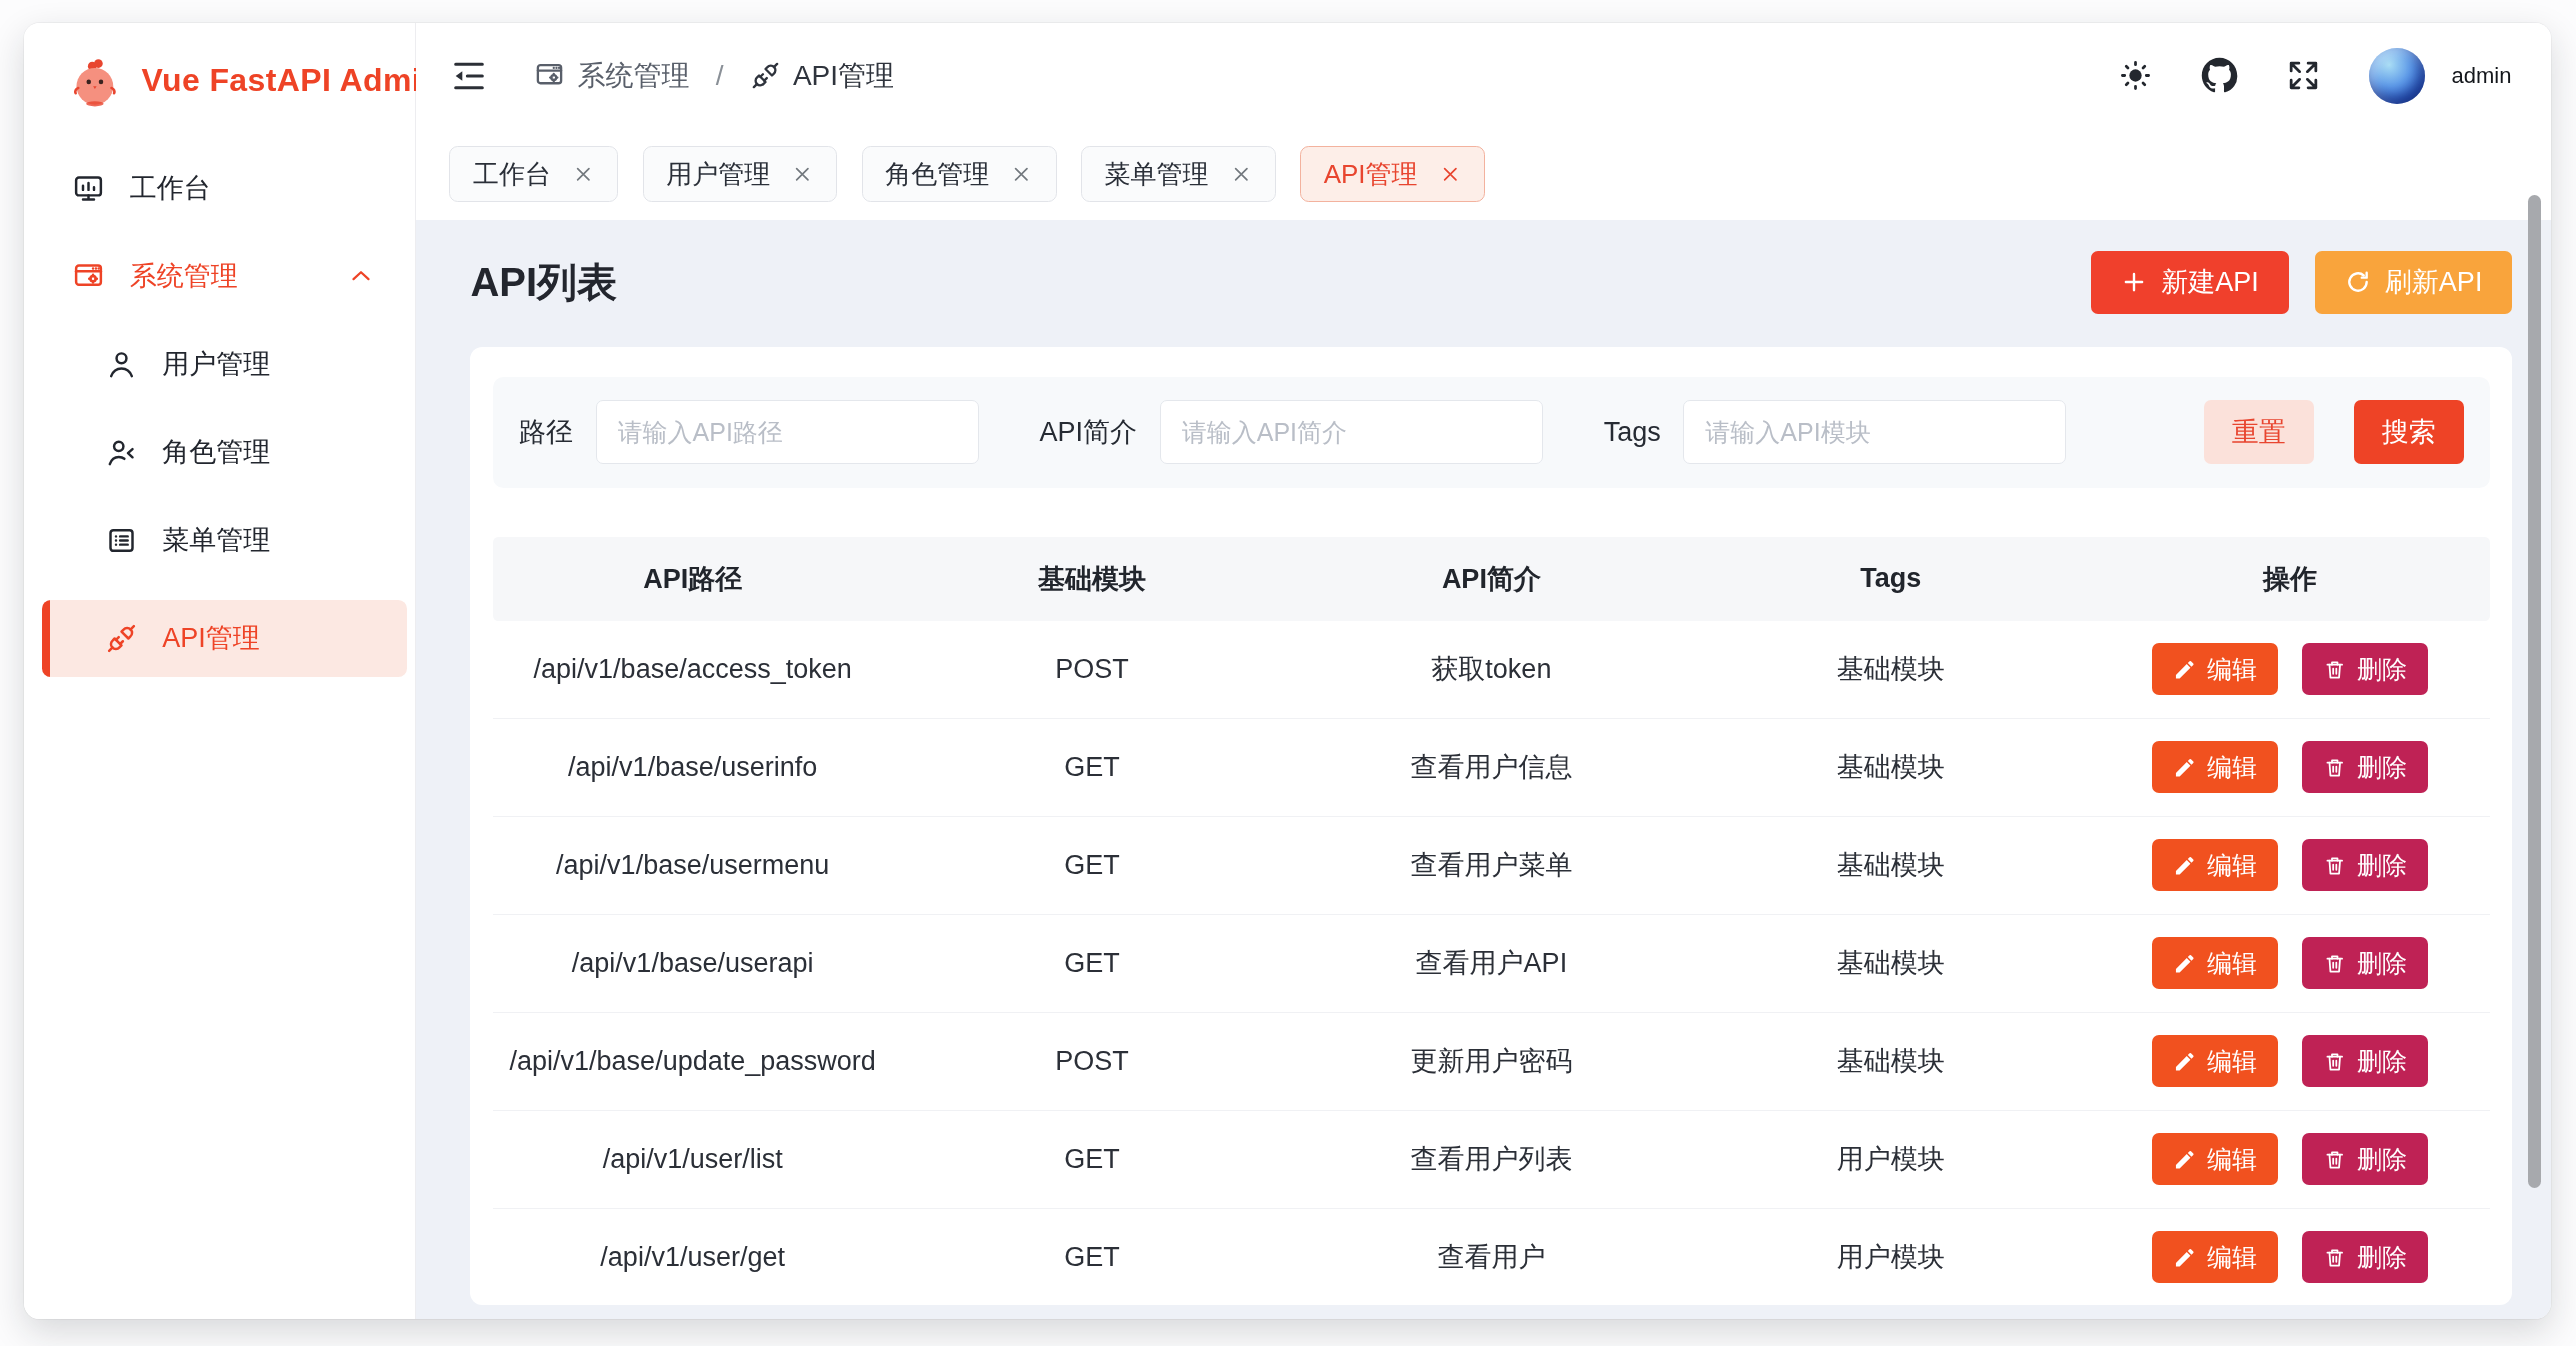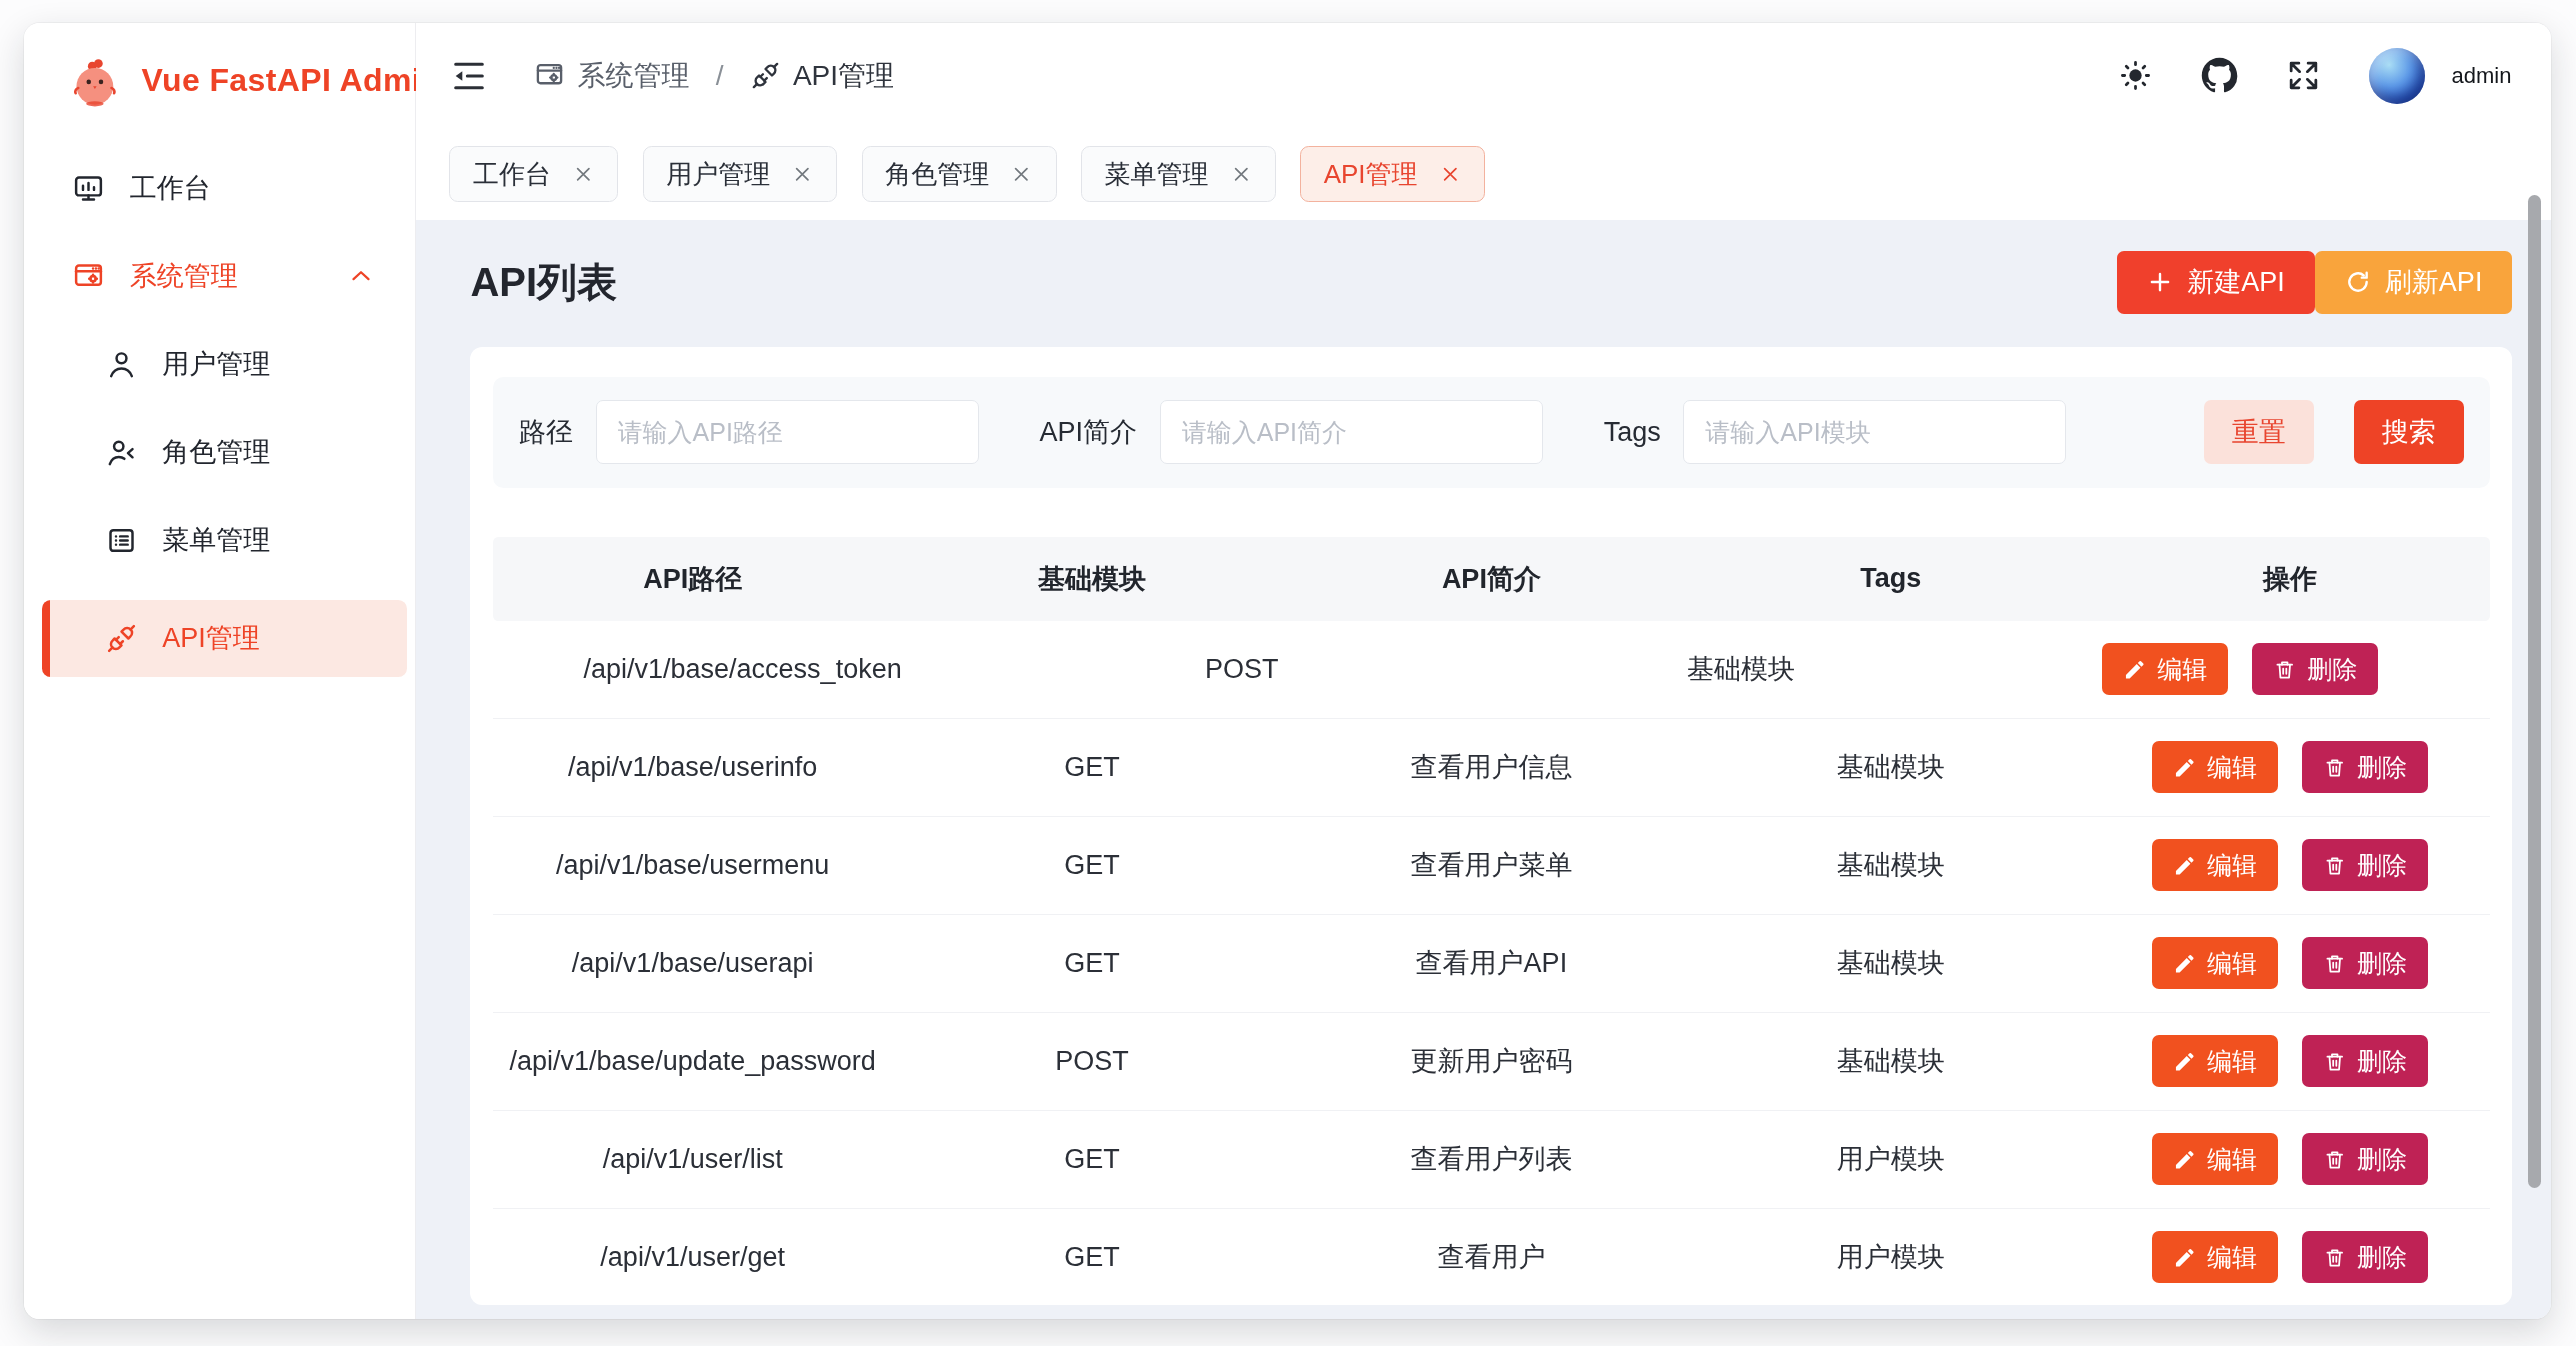--- a/index.html
+++ b/index.html
@@ -76,21 +76,21 @@
     border:1.7px solid #e2e4e9;border-radius:8.7px;background:#fafbfc;
     font-size:26px;color:#2a2f38;cursor:pointer;white-space:nowrap;
   }
   .tab .tab-close{width:22.6px;height:22.6px;color:#73797f;}
   .tab.active{background:var(--tab-active-bg);border-color:var(--tab-active-border);color:var(--primary-dark);}
   .tab.active .tab-close{color:var(--primary-dark);}
   
   .content{flex:1;min-height:0;background:var(--content-bg);padding:26px 39px 14px 54px;display:flex;flex-direction:column;}
   .page-head{display:flex;align-items:center;justify-content:space-between;margin:5.2px 0 33px;flex-shrink:0;}
   .page-title{font-size:40px;font-weight:600;color:#23262e;}
-  .head-actions{display:flex;}
+  .head-actions{display:flex;gap:26px;}
   .btn{display:flex;align-items:center;justify-content:center;gap:14px;border:none;cursor:pointer;color:#fff;border-radius:7px;font-family:inherit;}
   .btn .ic{width:26px;height:26px;}
   .btn-create{height:63px;padding:0 30px;font-size:27px;background:#f0402c;}
   .btn-refresh{height:63px;padding:0 30px;font-size:27px;background:var(--refresh-orange);justify-content:flex-end;}
   .card{background:#fff;border-radius:12.2px;padding:30px 22.6px 0;flex:1;min-height:0;display:flex;flex-direction:column;overflow:hidden;}
   
   .filterbar{height:111px;flex-shrink:0;background:#f7f9fb;border-radius:10.5px;display:flex;align-items:center;padding:0 26px;}
   .f-group{display:flex;align-items:center;}
   .f-group + .f-group{margin-left:61px;}
   .f-label{font-size:27px;color:#262b33;margin-right:22.6px;white-space:nowrap;}
@@ -358,20 +358,21 @@
               <div class="th">API路径</div>
               <div class="th">基础模块</div>
               <div class="th">API简介</div>
               <div class="th">Tags</div>
               <div class="th">操作</div>
             </div>
           <div id="tbody">
               <div class="tr">
                 <div class="td">/api/v1/base/access_token</div>
                 <div class="td">POST</div>
+                <div class="td">获取token</div>
                 <div class="td">基础模块</div>
                 <div class="td actions">
                   <button class="btn btn-edit">
                     <span class="ic">
                       <svg viewBox="0 0 24 24" fill="currentColor">
                         <path d="M3 17.25V21h3.75L17.8 9.94l-3.75-3.75L3 17.25zM20.7 7.04a1 1 0 0 0 0-1.41l-2.34-2.34a1 1 0 0 0-1.41 0l-1.83 1.83 3.75 3.75 1.83-1.83z"></path>
                       </svg>
                     </span>
                     <span>编辑</span>
                   </button>

